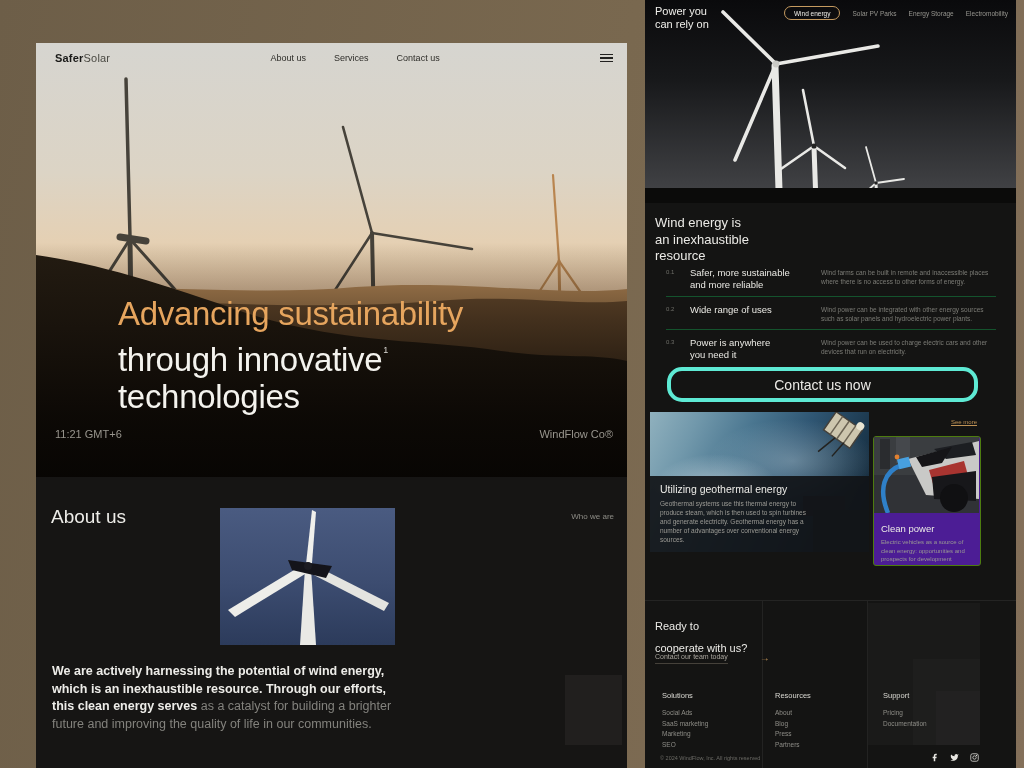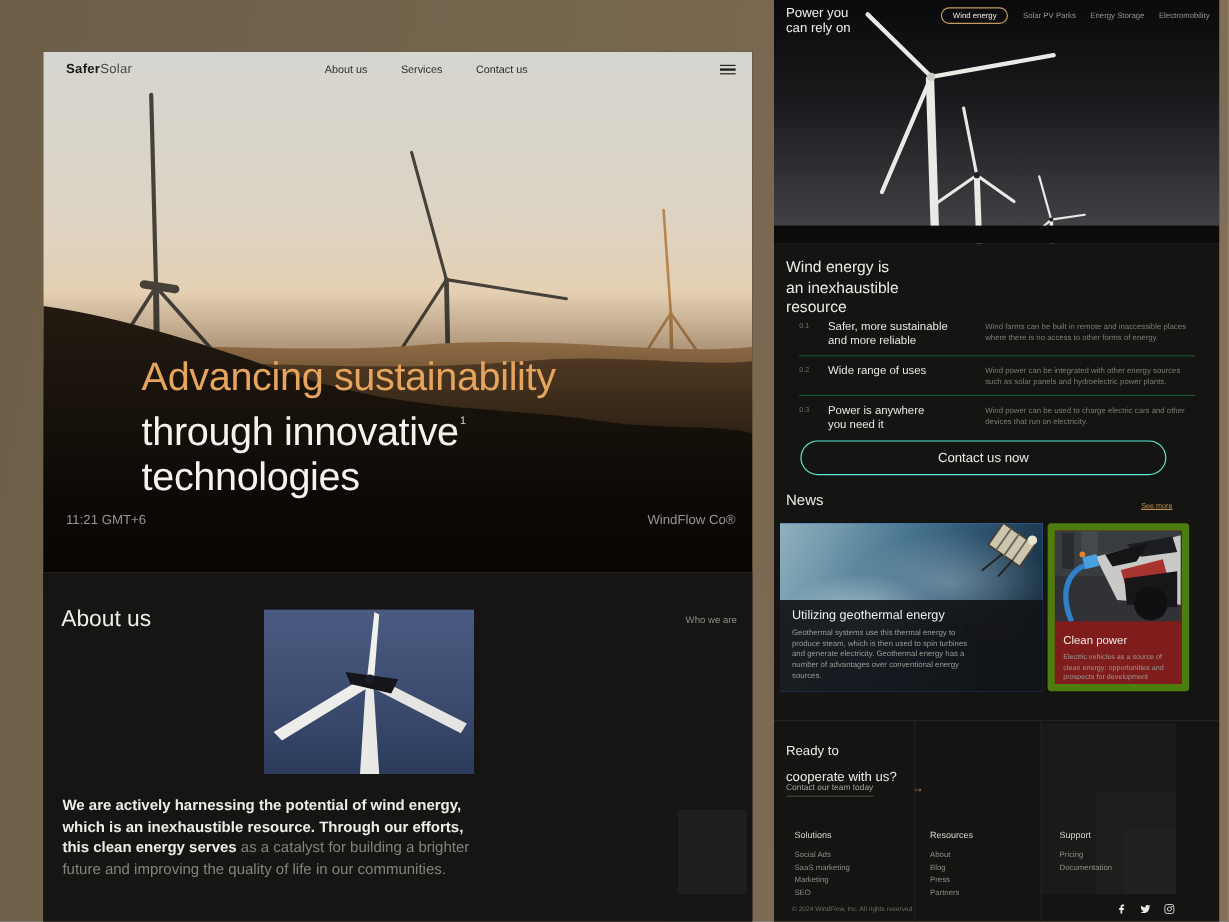--- a/index.html
+++ b/index.html
@@ -50,37 +50,37 @@
     font-size:6.5px;color:#96958f}
   .rnav .pill{border:1px solid #c59a5f;border-radius:8px;padding:2.5px 9px;color:#efeee9}
   .rnav span{cursor:pointer}
   .rfeat-h{position:absolute;left:10px;top:215px;font-size:13px;line-height:16.5px;color:#ebeae6}
   .rrows{position:absolute;left:21px;top:260px;width:330px}
   .rrow{display:grid;grid-template-columns:24px 131px 1fr;padding:7px 0 6px}
   .rrow + .rrow{border-top:1px solid #14532d}
   .rnum{font-size:6px;color:#6e6e68;padding-top:2px}
   .rtitle{font-size:9.5px;line-height:11.5px;color:#e9e8e3;font-weight:400}
   .rdesc{font-size:6.5px;line-height:9px;color:#7c7c76;padding-top:1px}
-  .cta{position:absolute;left:22px;top:367px;width:303px;height:27px;border:1px solid #5eead4;border-radius:15px;
-    display:flex;align-items:center;justify-content:center;font-size:11px;color:#eceae6;cursor:pointer}
+  .cta{position:absolute;left:22px;top:367px;width:303px;height:27px;border:4px solid #5eead4;border-radius:15px;
+    display:flex;align-items:center;justify-content:center;font-size:14px;color:#eceae6;cursor:pointer}
   .news-h{position:absolute;left:10px;top:410px;font-size:12.5px;color:#ebeae6}
   .see-more{position:absolute;right:39px;top:419px;font-size:6px;color:#bf9255;text-decoration:underline;cursor:pointer}
-  .card1{position:absolute;left:5px;top:436px;width:219px;height:140px;overflow:hidden;background:#3b82f6;cursor:pointer}
+  .card1{position:absolute;left:5px;top:412px;width:219px;height:140px;overflow:hidden;background:#fef9c3;cursor:pointer}
   .card1-img{position:absolute;inset:0;
     background:
       radial-gradient(90px 50px at 30% 55%,rgba(235,240,242,.55),rgba(235,240,242,0) 70%),
       radial-gradient(120px 60px at 65% 35%,rgba(210,225,230,.35),rgba(210,225,230,0) 70%),
       linear-gradient(115deg,#90b1be 0%,#7198ab 18%,#4a7690 38%,#2f5673 58%,#1d3a50 78%,#132534 95%)}
   .c1stepA{position:absolute;right:24px;top:84px;width:42px;height:20px;background:#2b2f36}
   .c1stepB{position:absolute;right:0;top:98px;width:56px;height:42px;background:#23262c}
   .card1-cap{position:absolute;left:0;right:0;bottom:0;padding:7px 10px 8px;background:rgba(17,19,23,.92)}
   .card1-title{font-size:10.5px;color:#edece8;position:relative;z-index:2}
   .card1-desc{margin-top:4px;font-size:6.5px;line-height:9px;color:#9b9a94;width:155px;position:relative;z-index:2}
-  .card2{position:absolute;left:228px;top:436px;width:106px;height:128px;border:6px solid #4d7c0f;border-radius:3px;
-    overflow:hidden;background:#7f1d1d;cursor:pointer}
+  .card2{position:absolute;left:228px;top:436px;width:106px;height:128px;border:1px solid #4d7c0f;border-radius:3px;
+    overflow:hidden;background:#4c1d95;cursor:pointer}
   .card2-body{padding:6px 7px 0}
   .card2-title{font-size:9.5px;color:#ecebe7}
   .card2-desc{margin-top:4px;font-size:6px;line-height:8.5px;color:#999893}
 
   .rfooter{position:absolute;left:0;right:0;top:600px;bottom:0;border-top:1px solid #242423}
   .vdiv{position:absolute;top:0;bottom:0;width:1px;background:#232322}
   .fstepA{position:absolute;left:223px;top:2px;width:112px;height:142px;background:#1a1a19}
   .fstepB{position:absolute;left:268px;top:58px;width:67px;height:86px;background:#1e1e1d}
   .fstepC{position:absolute;left:291px;top:90px;width:44px;height:54px;background:#222121}
   .rf-h{position:absolute;left:10px;top:14px;font-size:11px;line-height:22px;color:#ecebe7}

